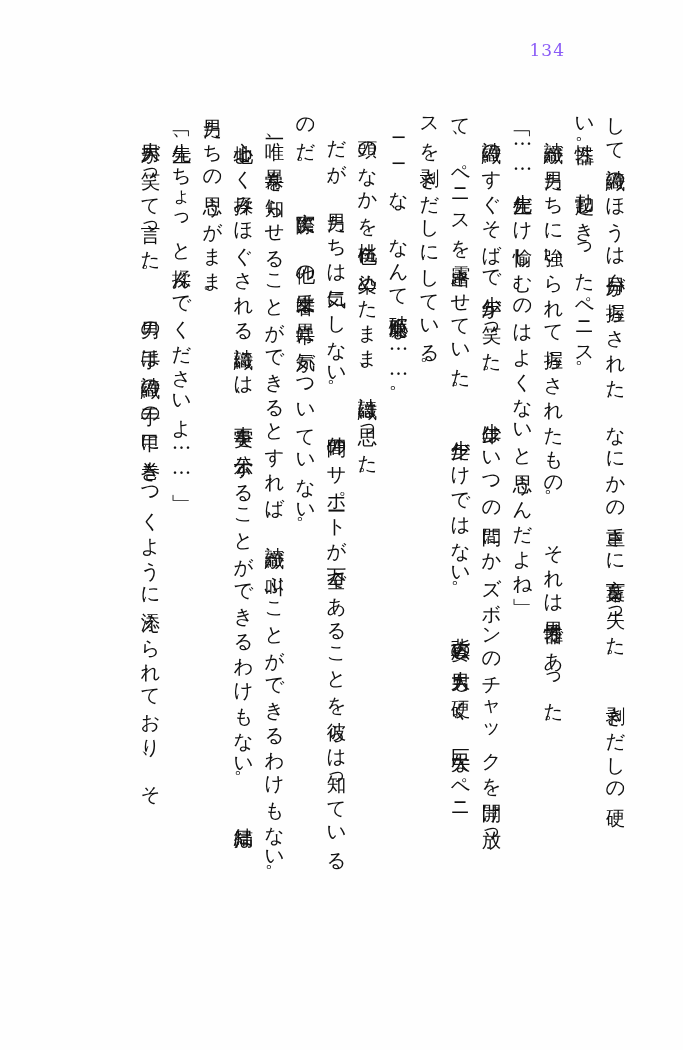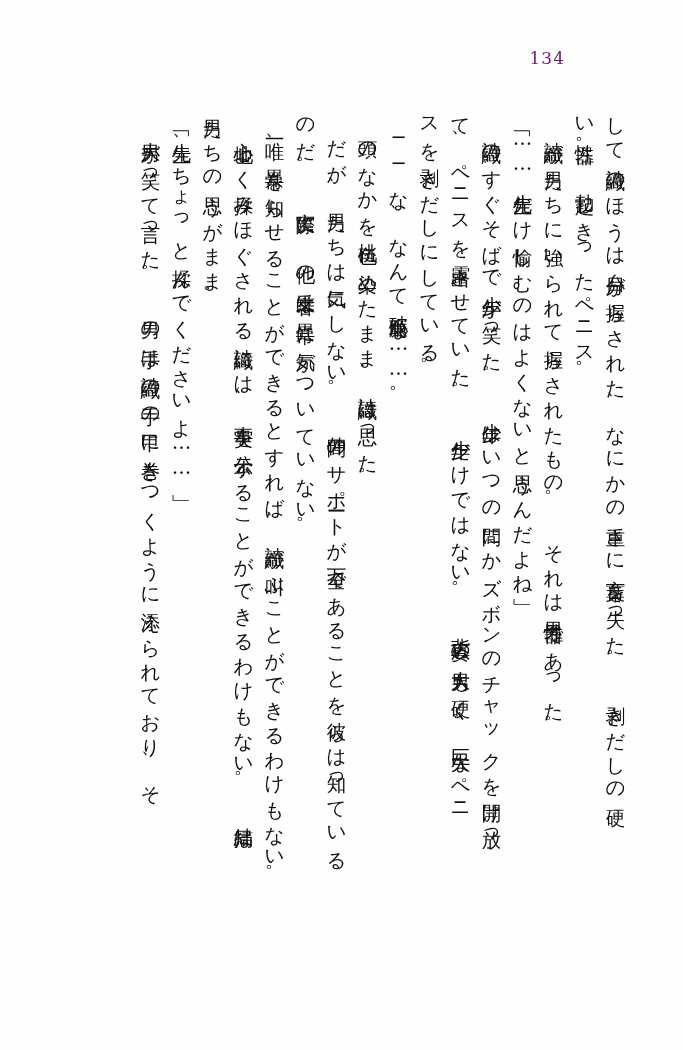--- a/index.html
+++ b/index.html
@@ -19,26 +19,26 @@
     position: relative;
     width: 683px;
     height: 1050px;
     box-sizing: border-box;
     background: #fefefe;
   }
 
   
   .page-number {
     position: absolute;
-    top: 48px;
+    top: 40px;
     right: 118px;
     font-family: "DejaVu Serif", serif;
     font-size: 17px;
     letter-spacing: 1px;
-    color: #701a75;
+    color: #8b5cf6;
   }
 
   
   .body-text {
     position: absolute;
     top: 104px;
     left: 58px;
     right: 58px;
     height: 880px;
     display: flex;

